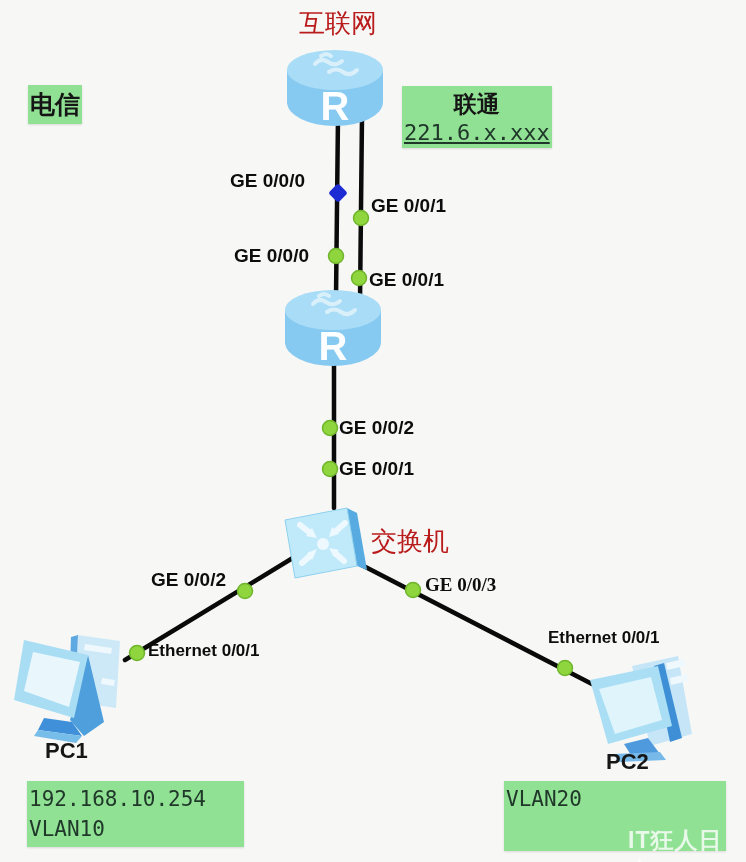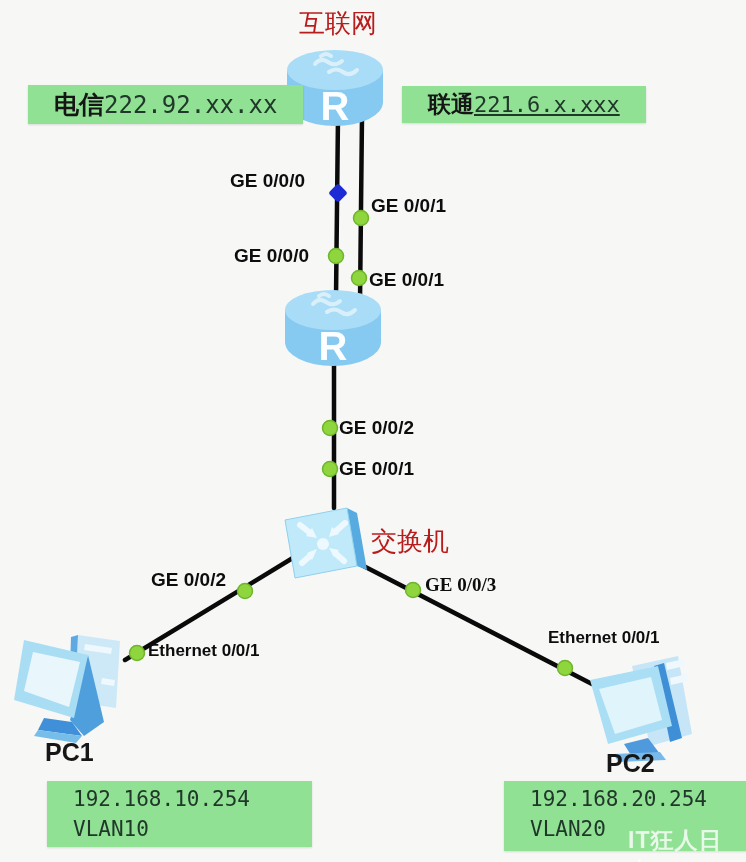--- a/index.html
+++ b/index.html
@@ -4,22 +4,22 @@
 <style>
   html,body{margin:0;padding:0;}
   body{font-family:"Liberation Sans",sans-serif;background:#e9eaea;}
   .canvas{position:relative;width:746px;height:862px;background:#f7f8f6;overflow:hidden;margin:0 auto;}
   svg.net{position:absolute;left:0;top:0;}
   .device{position:absolute;}
   .label{position:absolute;white-space:nowrap;color:#121212;}
   .cn{font-size:26px;color:#b91c1c;}
   .iface{font-size:19px;font-weight:700;color:#0d0d0d;letter-spacing:0;}
   .iface.sm{font-size:17px;}
-  .pcname{font-size:25px;font-weight:600;color:#161616;}
-  .greenbox{background:#90e193;padding:3px 26px;box-shadow:0 1px 2px rgba(0,0,0,0.12);}
+  .pcname{font-size:22px;font-weight:600;color:#161616;}
+  .greenbox{background:#90e193;padding:3px 2px;box-shadow:0 1px 2px rgba(0,0,0,0.12);}
   .ispbox{display:flex;align-items:center;}
   .ispbox .carrier{font-weight:700;font-size:25px;color:#151515;}
   .ispbox .ip{font-family:"DejaVu Sans Mono",monospace;font-size:24px;color:#20382a;}
   .ispbox.small .carrier{font-size:23px;}
   .ispbox.small .ip{font-size:22px;text-decoration:underline;}
   .ipbox{font-family:"DejaVu Sans Mono",monospace;font-size:21px;line-height:30px;color:#20382a;}
   .watermark{position:absolute;font-size:23px;font-weight:700;color:rgba(255,255,255,0.8);letter-spacing:1px;}
 </style>
 </head>
 <body>
@@ -121,24 +121,23 @@
       <polygon points="29,39 81,27 92,70 45,84" fill="#dff4fb"></polygon>
       <polygon points="54,94 78,88 90,104 64,110" fill="#4f9add"></polygon>
       <polygon points="44,104 90,102 96,110 48,112" fill="#77b9e8"></polygon>
     </svg>
   </div>
 
   <div class="label cn" style="left:299px;top:6px;">互联网</div>
 
   <div class="label greenbox ispbox" style="left:28px;top:85px;">
     <span class="carrier">电信</span>
-      <span class="ip">222.92.xx.xx</span>
   </div>
 
-  <div class="label greenbox ispbox small" style="left:402px;top:86px;">
+  <div class="label greenbox ispbox small" style="left:402px;top:86px;flex-direction:column;">
     <span class="carrier">联通</span>
       <span class="ip">221.6.x.xxx</span>
   </div>
 
   <div class="label iface" style="left:230px;top:170px;">GE 0/0/0</div>
   <div class="label iface" style="left:371px;top:195px;">GE 0/0/1</div>
   <div class="label iface" style="left:234px;top:245px;">GE 0/0/0</div>
   <div class="label iface" style="left:369px;top:269px;">GE 0/0/1</div>
 
 
@@ -149,25 +148,24 @@
 
   <div class="label iface" style="left:151px;top:569px;">GE 0/0/2</div>
   <div class="label iface" style="left:425px;top:574px;font-family:Liberation Serif, serif;">GE 0/0/3</div>
 
   <div class="label iface sm" style="left:148px;top:641px;">Ethernet 0/0/1</div>
   <div class="label iface sm" style="left:548px;top:628px;">Ethernet 0/0/1</div>
 
   <div class="label pcname" style="left:45px;top:738px;">PC1</div>
   <div class="label pcname" style="left:606px;top:749px;">PC2</div>
 
-  <div class="label greenbox ipbox" style="left:27px;top:781px;width:213px;margin-left:20px;">
+  <div class="label greenbox ipbox" style="left:27px;top:781px;width:213px;">
     <div>192.168.10.254</div>
     <div>VLAN10</div>
   </div>
 
   <div class="label greenbox ipbox" style="left:504px;top:781px;width:218px;height:64px;">
-    <div>192.168.20.254</div>
     <div>VLAN20</div>
   </div>
 
   <div class="watermark" style="left:628px;top:825px;">IT狂人日志</div>
 
 </div>
 
 </body></html>

